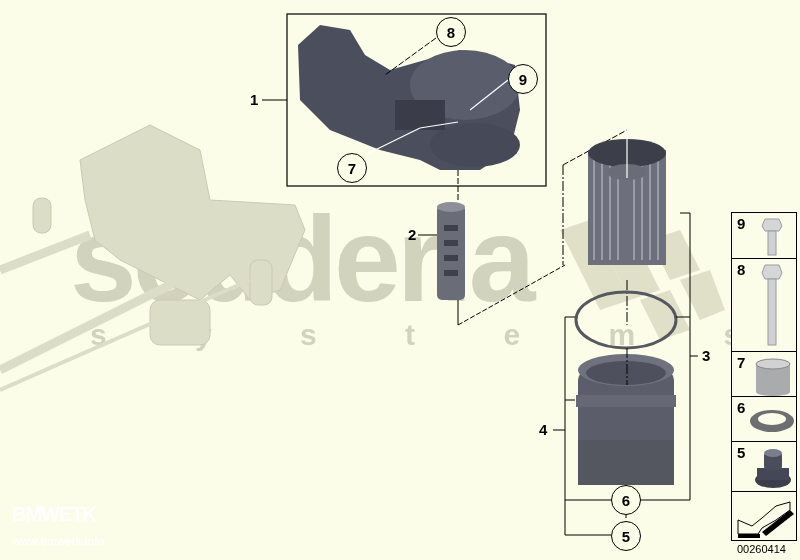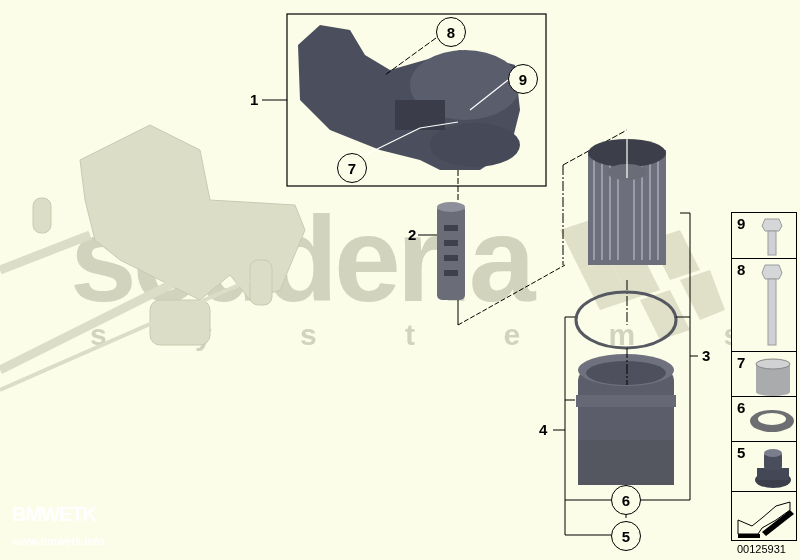--- a/index.html
+++ b/index.html
@@ -164,13 +164,13 @@
     <ellipse cx="41" cy="11" rx="9" ry="4" fill="#7a7d8b"></ellipse>
   </svg>
 </div>
 <div class="legend-cell" style="top:491px; height:50px;">
   <svg width="66" height="50">
     <polygon points="6,28 20,34 30,26 44,14 58,10 58,18 44,28 30,36 26,42 6,42" fill="#fbfde8" stroke="#000"></polygon>
     <polygon points="6,42 28,42 28,46 6,46" fill="#000"></polygon>
     <polygon points="30,40 58,18 62,22 34,44" fill="#000"></polygon>
   </svg>
 </div>
-<div class="abs" style="left:737px; top:543px; font-size:11px; color:#000;">00125931</div>
+<div class="abs" style="left:737px; top:543px; font-size:11px; color:#000;">00260414</div>
 
 </body></html>

